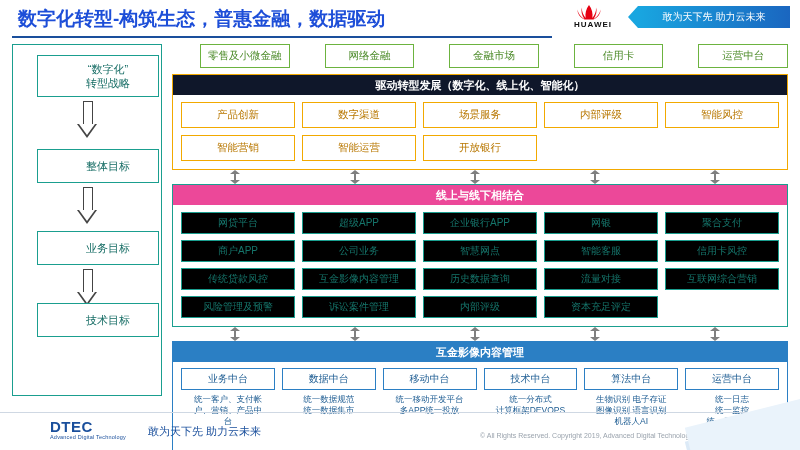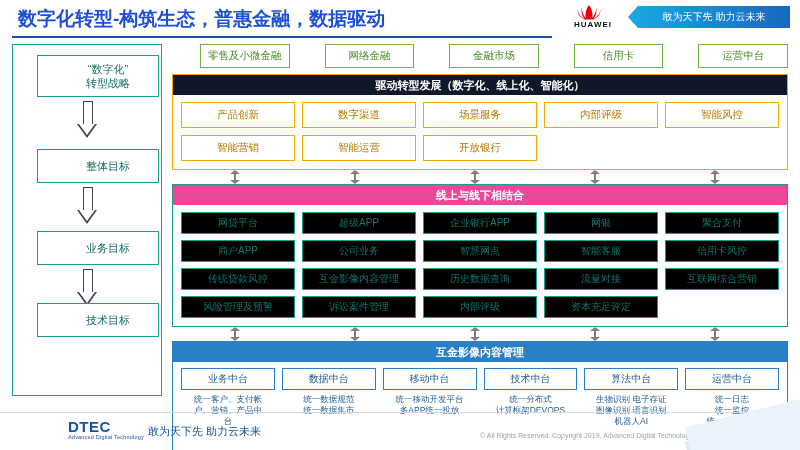--- a/index.html
+++ b/index.html
@@ -61,21 +61,21 @@
 
   
   .varrow{height:14px;position:relative;}
   .varrow .col{position:absolute;top:0;width:10px;height:14px;}
   .varrow .col:before{content:"";position:absolute;left:4px;top:3px;width:2px;height:8px;background:#7f7f7f;}
   .varrow .col:after{content:"";position:absolute;left:0;top:0;width:0;height:0;border-left:5px solid transparent;border-right:5px solid transparent;border-bottom:4px solid #7f7f7f;}
   .varrow .col i{position:absolute;left:0;bottom:0;width:0;height:0;border-left:5px solid transparent;border-right:5px solid transparent;border-top:4px solid #7f7f7f;}
 
   
   .footer-line{position:absolute;left:0;top:412px;width:800px;height:1px;background:#cfd8e3;}
-  .dtec{position:absolute;left:68px;top:418px;}
+  .dtec{position:absolute;left:50px;top:418px;}
   .dtec-name{font-size:15px;font-weight:bold;color:#1a4f9c;letter-spacing:0.5px;}
   .dtec-sub{font-size:5.5px;color:#1a4f9c;letter-spacing:0.2px;margin-top:-1px;}
   .dtec-slogan{position:absolute;left:148px;top:424px;font-size:11px;color:#1a4f9c;}
   .copyright{position:absolute;left:480px;top:432px;font-size:7px;color:#9aa3ad;}
   .corner{position:absolute;right:0;bottom:0;width:120px;height:60px;overflow:hidden;}
   .corner div{position:absolute;right:-30px;bottom:-20px;width:140px;height:60px;background:#eaf3fb;transform:rotate(-14deg);}
   .corner div.b{background:#dceaf7;bottom:-34px;}
 </style>
 </head>
 <body>

